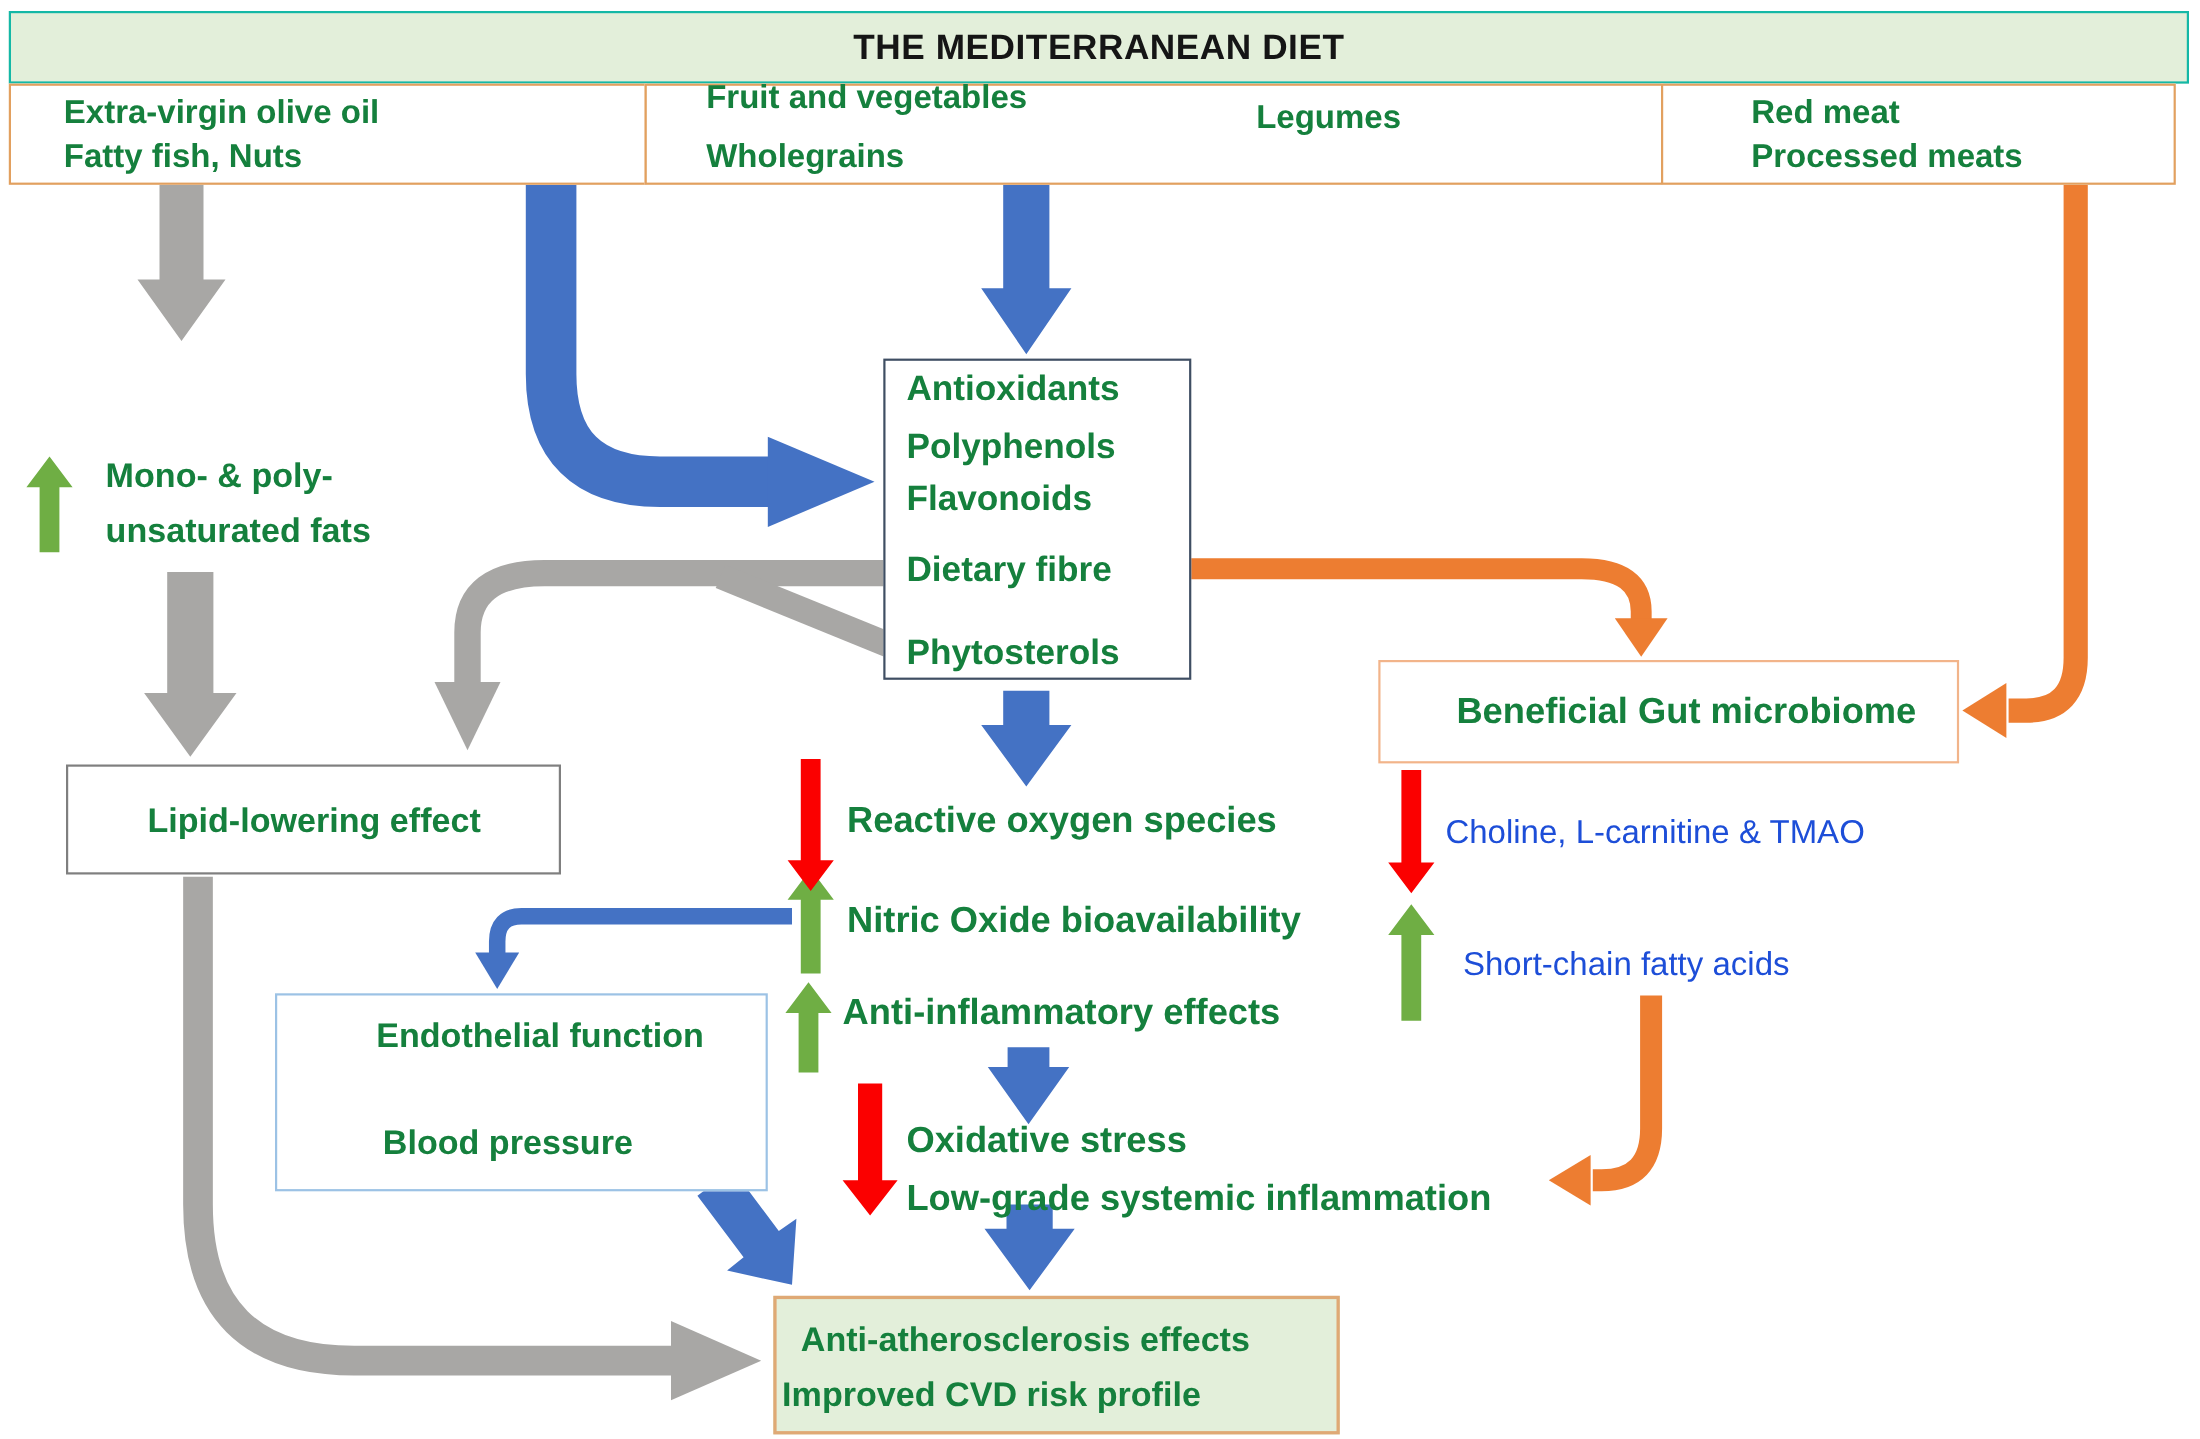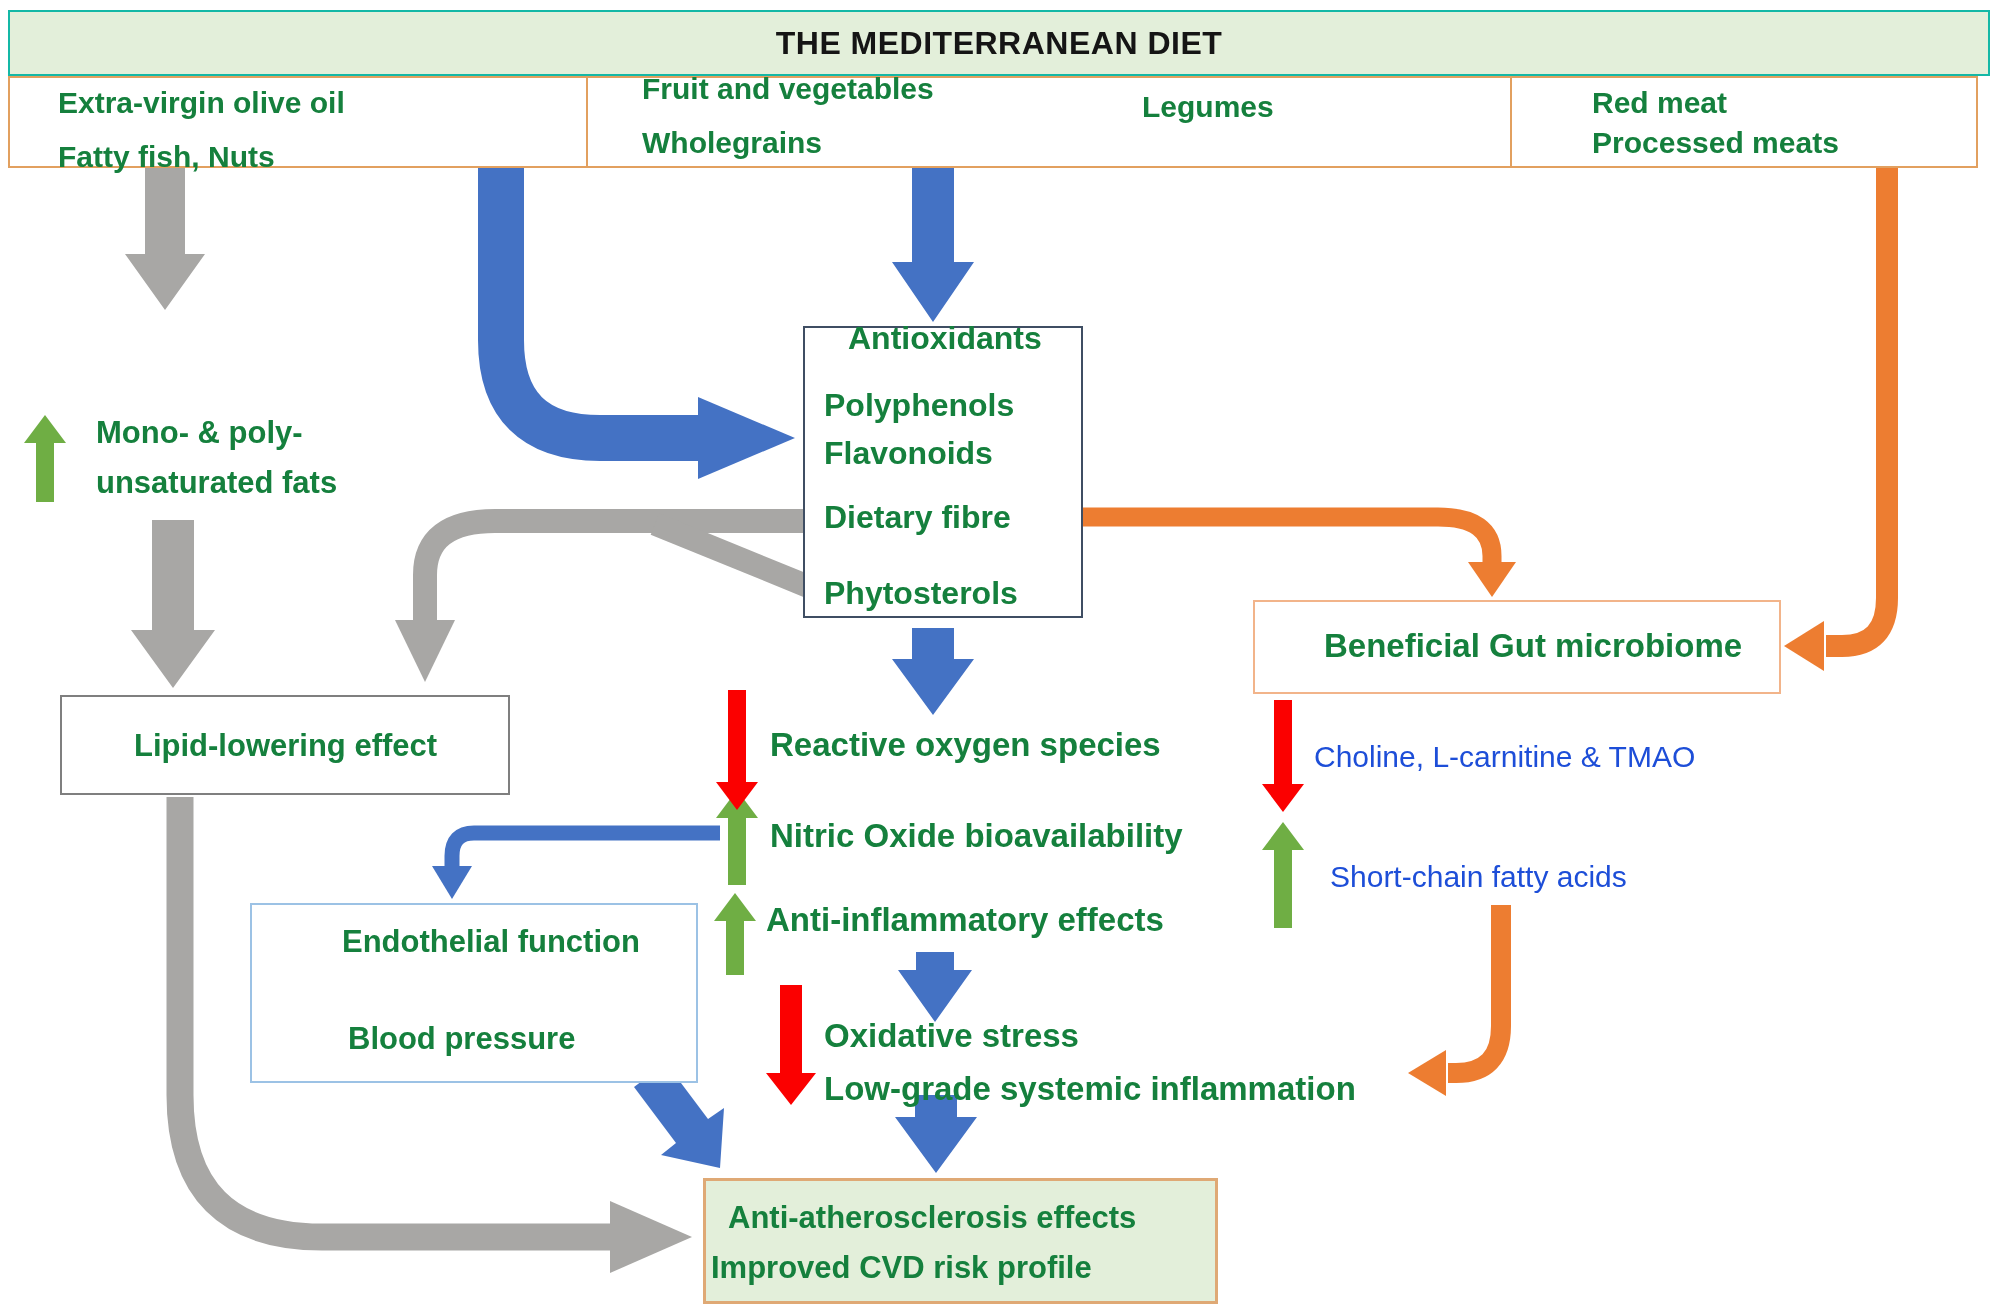--- a/index.html
+++ b/index.html
@@ -97,35 +97,35 @@
 
   <div class="banner">
     <span class="title">THE MEDITERRANEAN DIET</span>
   </div>
 
   <div class="box topbox" style="left:8px;width:580px;"></div>
   <div class="box topbox" style="left:586px;width:926px;"></div>
   <div class="box topbox" style="left:1510px;width:468px;"></div>
 
   <span class="lbl s30" style="left:58px;top:86px;">Extra-virgin olive oil</span>
-  <span class="lbl s30" style="left:58px;top:126px;margin-top:14px;">Fatty fish, Nuts</span>
+  <span class="lbl s30" style="left:58px;top:126px;">Fatty fish, Nuts</span>
   <span class="lbl s30" style="left:642px;top:72px;">Fruit and vegetables</span>
   <span class="lbl s30" style="left:642px;top:126px;">Wholegrains</span>
   <span class="lbl s30" style="left:1142px;top:90px;">Legumes</span>
   <span class="lbl s30" style="left:1592px;top:86px;">Red meat</span>
   <span class="lbl s30" style="left:1592px;top:126px;">Processed meats</span>
 
   <span class="lbl s31" style="left:96px;top:416px;">Mono- &amp; poly-</span>
   <span class="lbl s31" style="left:96px;top:466px;">unsaturated fats</span>
 
   <div class="box" style="left:60px;top:695px;width:450px;height:100px;border:2px solid #7f7f7f;"></div>
   <span class="lbl s31" style="left:134px;top:729px;">Lipid-lowering effect</span>
 
   <div class="box" style="left:803px;top:326px;width:280px;height:292px;border:2px solid #3f4e63;"></div>
-  <span class="lbl s32" style="left:824px;top:321px;margin-left:24px;">Antioxidants</span>
+  <span class="lbl s32" style="left:824px;top:336px;">Antioxidants</span>
   <span class="lbl s32" style="left:824px;top:388px;">Polyphenols</span>
   <span class="lbl s32" style="left:824px;top:436px;">Flavonoids</span>
   <span class="lbl s32" style="left:824px;top:500px;">Dietary fibre</span>
   <span class="lbl s32" style="left:824px;top:576px;">Phytosterols</span>
 
   <span class="lbl s33" style="left:770px;top:727px;">Reactive oxygen species</span>
   <span class="lbl s33" style="left:770px;top:818px;">Nitric Oxide bioavailability</span>
   <span class="lbl s33" style="left:766px;top:902px;">Anti-inflammatory effects</span>
   <span class="lbl s33" style="left:824px;top:1018px;">Oxidative stress</span>
   <span class="lbl s33" style="left:824px;top:1071px;">Low-grade systemic inflammation</span>

